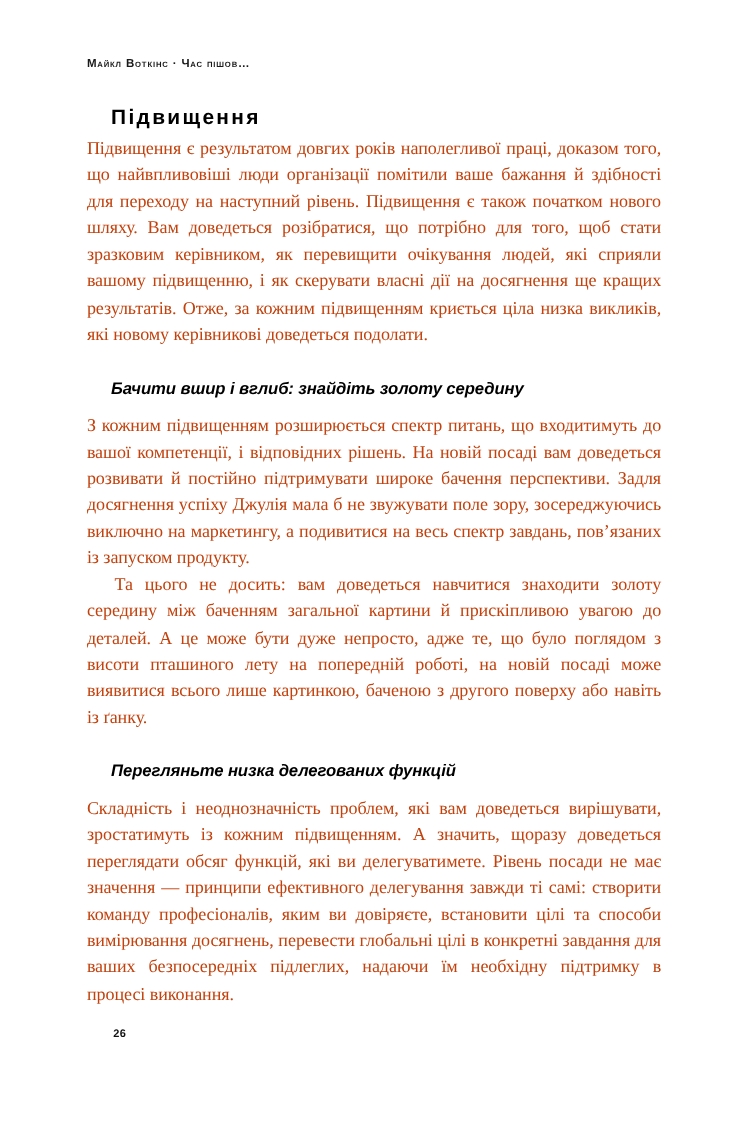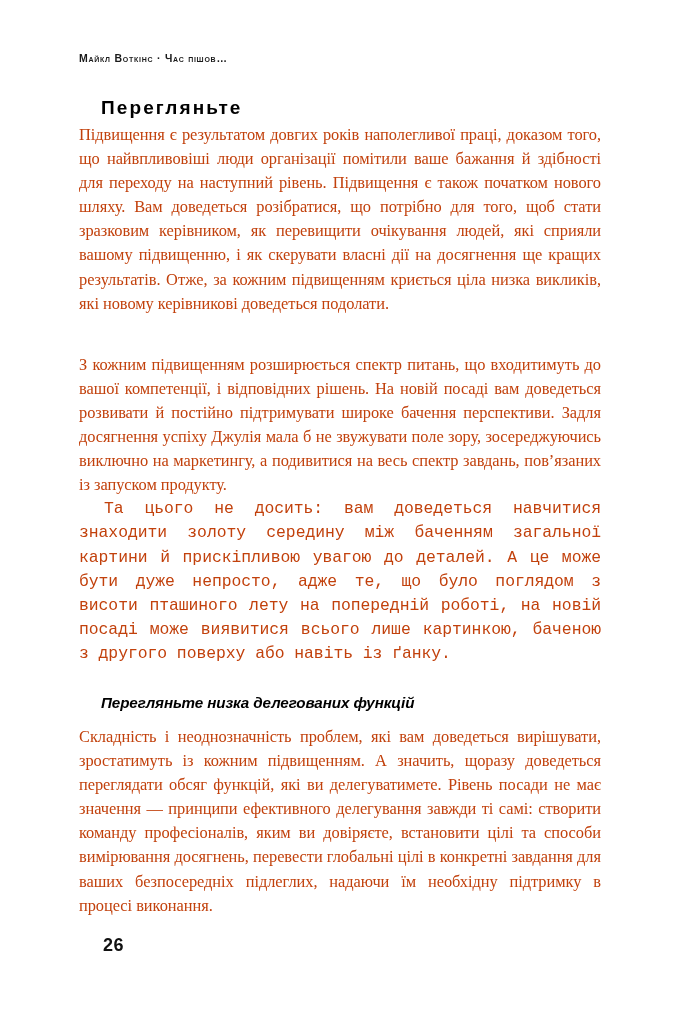--- a/index.html
+++ b/index.html
@@ -73,21 +73,20 @@
     font-size: 16.4px;
     line-height: 24.1px;
     text-align: justify;
     text-justify: inter-word;
     hyphens: manual;
     color: #c2410c;
     letter-spacing: -0.05px;
   }
   p.body.indent {
     text-indent: 25px;
-    font-family: Liberation Mono, monospace;
   }
 
   h3.subhead {
     margin: 0;
     font-family: "Liberation Sans", "DejaVu Sans", sans-serif;
     font-size: 15.2px;
     font-style: italic;
     font-weight: 700;
     color: #000000;
     letter-spacing: -0.1px;
@@ -101,43 +100,44 @@
   .gap-after-subhead-1  { height: 10px; }
   .gap-before-subhead-2 { height: 26px; }
   .gap-after-subhead-2  { height: 11px; }
 
   
   .folio {
     position: absolute;
     left: 24px;
     top: 935px;
     font-family: "Liberation Sans", "DejaVu Sans", sans-serif;
-    font-size: 18px;
+    font-size: 10px;
     font-weight: 700;
     letter-spacing: 0.4px;
     color: #111111;
   }
 </style>
 </head>
 <body>
 
 <div class="page">
 
   <div class="content">
 
     <div class="running-head">Майкл Воткінс · Час пішов…</div>
 
-    <h1 class="section-title">Перегляньте</h1>
+    <h1 class="section-title">Підвищення</h1>
 
     <div class="flow">
 
       <p class="body">Підвищення є результатом довгих років наполегливої праці, доказом того, що найвпливовіші люди організації помітили ваше бажання й здібності для переходу на наступний рівень. Підвищення є також початком нового шляху. Вам доведеться розібратися, що потрібно для того, щоб стати зразковим керівником, як перевищити очікування людей, які сприяли вашому підвищенню, і як скерувати власні дії на досягнення ще кращих результатів. Отже, за кожним підвищенням криється ціла низка викликів, які новому керівникові доведеться подолати.</p>
 
       <div class="gap-before-subhead-1"></div>
 
+      <h3 class="subhead">Бачити вшир і вглиб: знайдіть золоту середину</h3>
 
       <div class="gap-after-subhead-1"></div>
 
       <p class="body">З кожним підвищенням розширюється спектр питань, що входитимуть до вашої компетенції, і відповідних рішень. На новій посаді вам доведеться розвивати й постійно підтримувати широке бачення перспективи. Задля досягнення успіху Джулія мала б не звужувати поле зору, зосереджуючись виключно на маркетингу, а подивитися на весь спектр завдань, пов’язаних із запуском продукту.</p>
 
       <p class="body indent">Та цього не досить: вам доведеться навчитися знаходити золоту середину між баченням загальної картини й прискіпливою увагою до деталей. А це може бути дуже непросто, адже те, що було поглядом з висоти пташиного лету на попередній роботі, на новій посаді може виявитися всього лише картинкою, баченою з другого поверху або навіть із ґанку.</p>
 
       <div class="gap-before-subhead-2"></div>
 
       <h3 class="subhead">Перегляньте низка делегованих функцій</h3>

